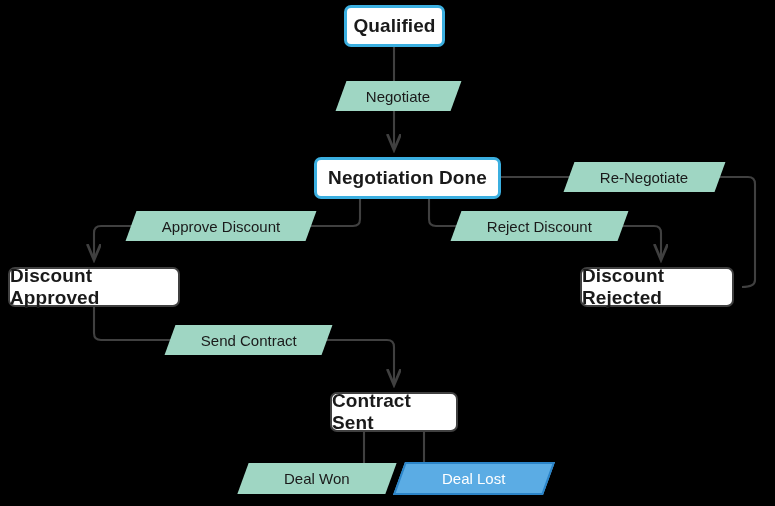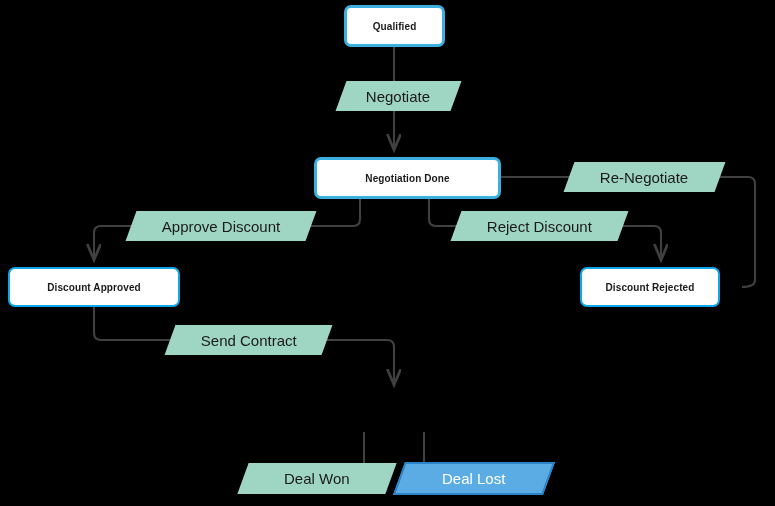--- a/index.html
+++ b/index.html
@@ -25,29 +25,29 @@
   .node {
     position: absolute;
     box-sizing: border-box;
     background: #ffffff;
     border-radius: 7px;
     display: flex;
     align-items: center;
     justify-content: center;
     color: #1a1a1a;
     font-weight: bold;
-    font-size: 10px;
+    font-size: 19px;
     letter-spacing: 0.1px;
     z-index: 4;
   }
   .node.blue {
     border: 3px solid #3BAFE0;
   }
   .node.grey {
-    border: 2px solid #0ea5e9;
+    border: 2px solid #404040;
   }
   .edge-label {
     position: absolute;
     box-sizing: border-box;
     display: flex;
     align-items: center;
     justify-content: center;
     font-size: 15px;
     z-index: 5;
     transform: skewX(-20deg);
@@ -99,24 +99,27 @@
   </div>
 
   <div class="node blue" style="left:314px; top:157px; width:187px; height:42px;">
     <span>Negotiation Done</span>
   </div>
 
   <div class="node grey" style="left:8px; top:267px; width:172px; height:40px;">
     <span>Discount Approved</span>
   </div>
 
-  <div class="node grey" style="left:580px; top:267px; width:140px; height:40px;">
+  <div class="node grey" style="left:580px; top:267px; width:154px; height:40px;">
     <span>Discount Rejected</span>
   </div>
 
+  <div class="node grey" style="left:330px; top:392px; width:128px; height:40px;">
+    <span>Contract Sent</span>
+  </div>
 
   <div class="edge-label green" style="left:341px; top:81px; width:115px; height:30px;">
     <span>Negotiate</span>
   </div>
 
   <div class="edge-label green" style="left:569px; top:162px; width:151px; height:30px;">
     <span>Re-Negotiate</span>
   </div>
 
   <div class="edge-label green" style="left:131px; top:211px; width:180px; height:30px;">

